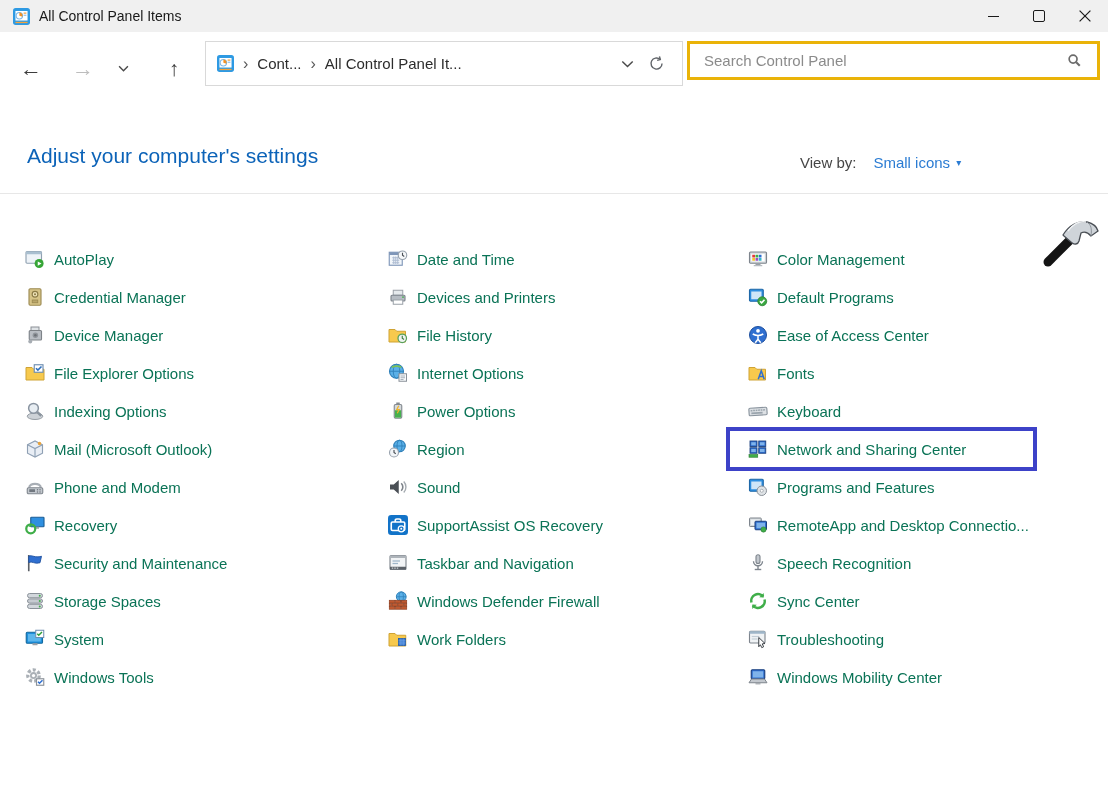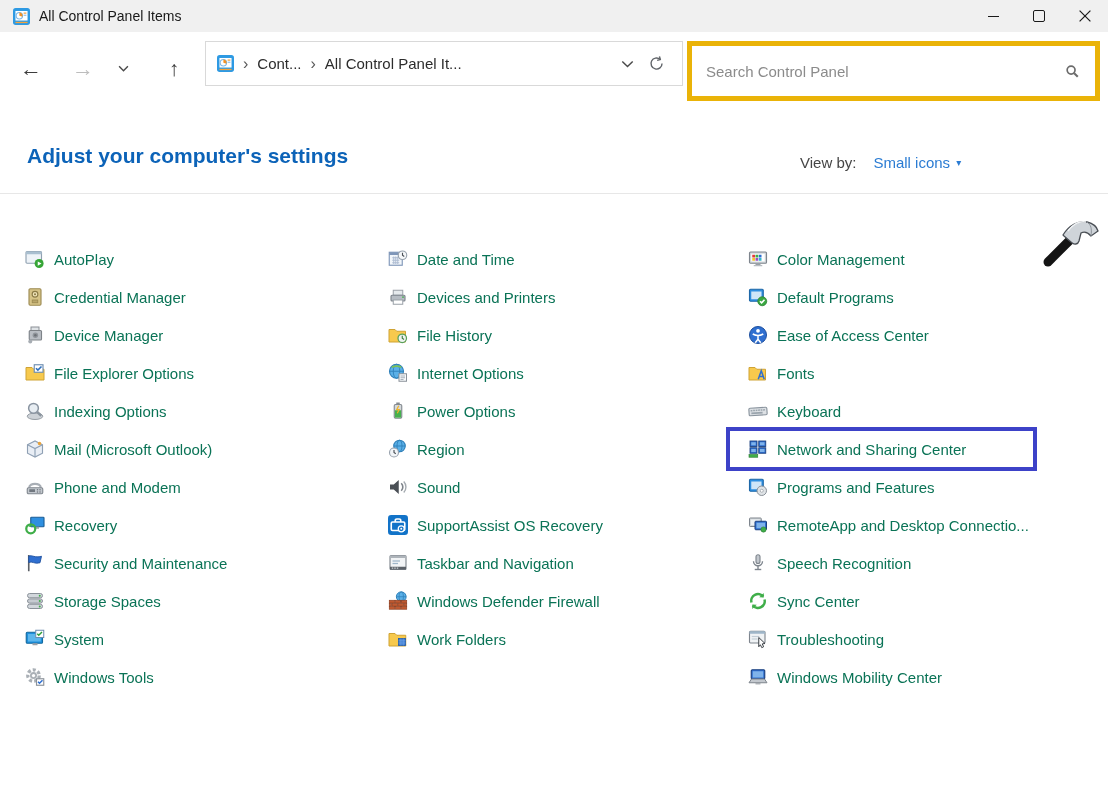--- a/index.html
+++ b/index.html
@@ -27,32 +27,32 @@
     position:absolute;left:205px;top:9px;width:478px;height:45px;
     border:1px solid #d9d9d9;background:#fff;display:flex;align-items:center;box-sizing:border-box;
   }
   .ab-icon{width:17px;height:17px;margin-left:11px;flex:0 0 17px;}
   .crumb-sep{font-size:16px;color:#5a5a5a;margin:0 9px;line-height:1;}
   .crumb{font-size:15px;color:#2c2c2c;white-space:nowrap;cursor:default;}
   .ab-spacer{flex:1;}
   .ab-chevron{color:#4a4a4a;margin-right:14px;cursor:default;display:flex;align-items:center;}
   .ab-refresh{margin-right:17px;cursor:default;display:flex;align-items:center;}
   .searchbar{
-    position:absolute;left:687px;top:9px;width:413px;height:60px;
-    border:5px solid #eab308;background:#fff;display:flex;box-sizing:border-box;
+    position:absolute;left:687px;top:9px;width:413px;height:39px;
+    border:3px solid #eab308;background:#fff;display:flex;box-sizing:border-box;
   }
   .search-input{
     flex:1;border:none;outline:none;font-family:"Liberation Sans",sans-serif;
     font-size:15px;color:#222;padding:0 0 0 14px;background:transparent;
   }
   .search-input::placeholder{color:#8b8b8b;}
   .sb-mag{margin-right:15px;display:flex;align-items:center;cursor:default;}
   
   .header{height:89px;position:relative;border-bottom:1px solid #e7e7e7;box-sizing:border-box;background:#fff;}
-  .page-title{position:absolute;left:27px;top:39px;font-size:21px;color:#0c63b8;font-weight:700;}
+  .page-title{position:absolute;left:27px;top:39px;font-size:21px;color:#0c63b8;font-weight:400;}
   .viewby{position:absolute;left:800px;top:49px;display:flex;align-items:flex-start;font-size:15px;}
   .viewby-label{color:#454545;margin-right:17px;}
   .viewby-value{color:#2b7cd3;cursor:default;display:flex;align-items:center;}
   .viewby-caret{font-size:10px;color:#2b7cd3;margin-left:6px;}
   
   .content{padding:46px 0 0 25px;display:flex;}
   .col{display:flex;flex-direction:column;}
   .col-1{width:363px;}
   .col-2{width:360px;}
   .col-3{width:352px;justify-content:center;}

